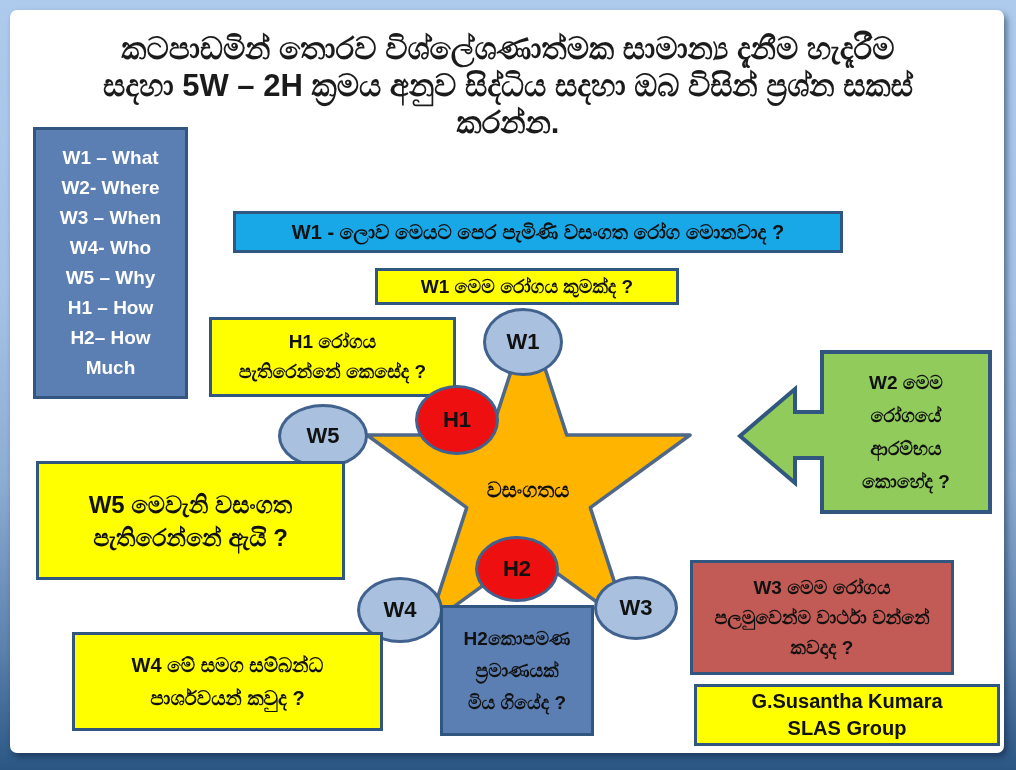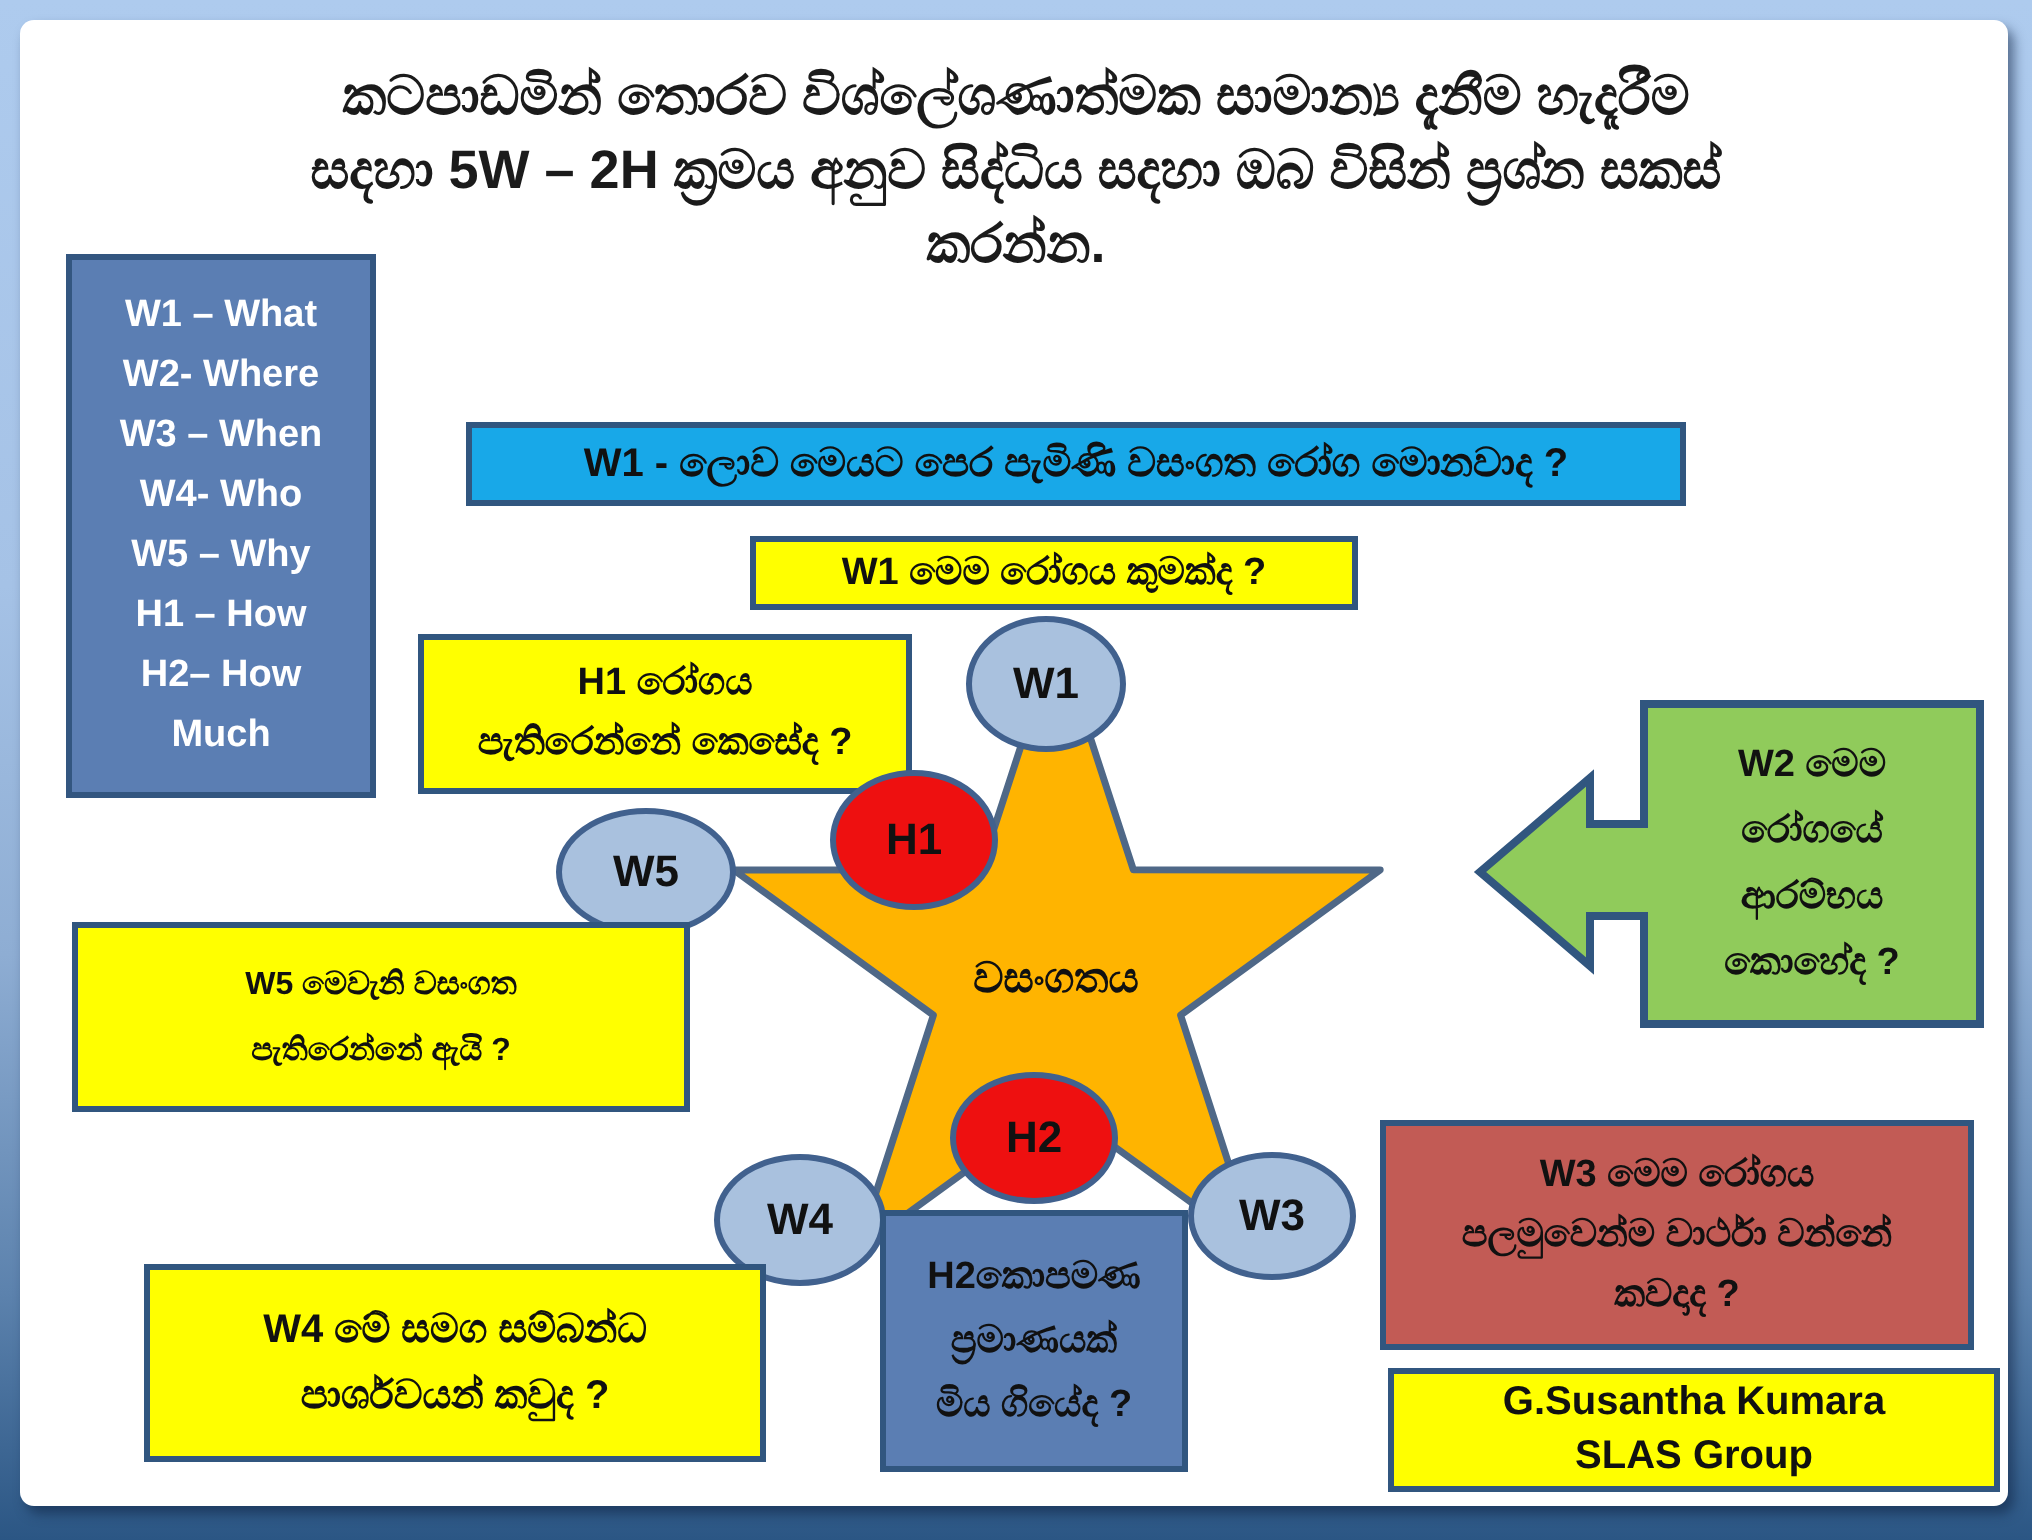--- a/index.html
+++ b/index.html
@@ -2,33 +2,33 @@
 <html><head>
 <meta charset="utf-8">
 <style>
   html,body{margin:0;padding:0;}
   body{font-family:"Liberation Sans",sans-serif;background:#2b5684;}
   .frame{position:relative;width:1016px;height:770px;overflow:hidden;
     background:linear-gradient(180deg,#aecbee 0%,#a5c2e6 38%,#8eadd3 62%,#5c82ad 84%,#2b5684 100%);}
   .canvas{position:absolute;left:10px;top:10px;width:994px;height:743px;background:#ffffff;
     border-radius:7px;box-shadow:3px 4px 6px rgba(15,35,65,.55);z-index:0;}
   .abs{position:absolute;box-sizing:border-box;}
-  .slide-title{left:48px;top:30px;width:920px;text-align:center;font-size:27px;line-height:37px;
+  .slide-title{left:48px;top:30px;width:920px;text-align:center;font-size:31px;line-height:37px;
     font-weight:600;color:#1b1b1b;z-index:1;white-space:pre-line;}
   .box{border:3px solid #31567f;font-weight:bold;color:#111;text-align:center;white-space:pre-line;
     display:flex;flex-direction:column;justify-content:center;z-index:3;}
   .legend-box{left:33px;top:127px;width:155px;height:272px;background:#5b7eb3;border-color:#335680;
     color:#ffffff;font-size:19px;line-height:30px;font-weight:600;z-index:3;}
   .w1-bar{left:233px;top:211px;width:610px;height:42px;background:#18a8e8;font-size:20px;line-height:22px;}
   .yellow{background:#ffff00;}
   .w1-what{left:375px;top:268px;width:304px;height:37px;font-size:19px;}
   .h1-how{left:209px;top:317px;width:247px;height:80px;font-size:19px;line-height:30px;}
-  .w5-why{left:36px;top:461px;width:309px;height:95px;font-size:16px;line-height:33px;}
+  .w5-why{left:36px;top:461px;width:309px;height:119px;font-size:24px;line-height:33px;}
   .w4-who{left:72px;top:632px;width:311px;height:99px;font-size:20px;line-height:33px;}
-  .w3-when{left:690px;top:560px;width:297px;height:115px;background:#c25b55;font-size:19px;line-height:30px;}
+  .w3-when{left:690px;top:560px;width:264px;height:115px;background:#c25b55;font-size:19px;line-height:30px;}
   .h2-howmuch{left:440px;top:605px;width:154px;height:131px;background:#5b7eb3;font-size:19px;line-height:32px;}
   .signature{left:694px;top:684px;width:306px;height:62px;font-size:20px;line-height:27px;}
   .svg-layer{left:0;top:0;width:1016px;height:770px;z-index:1;pointer-events:none;}
   .green-text{left:826px;top:366px;width:160px;text-align:center;font-weight:bold;color:#111;
     font-size:19px;line-height:33px;white-space:pre-line;z-index:2;}
   .node{border:3px solid #41618e;border-radius:50%;display:flex;align-items:center;justify-content:center;
     font-weight:bold;font-size:22px;color:#111;}
   .node-blue{background:#a9c1de;}
   .node-red{background:#ee1010;}
   .z2{z-index:2;} .z4{z-index:4;}

